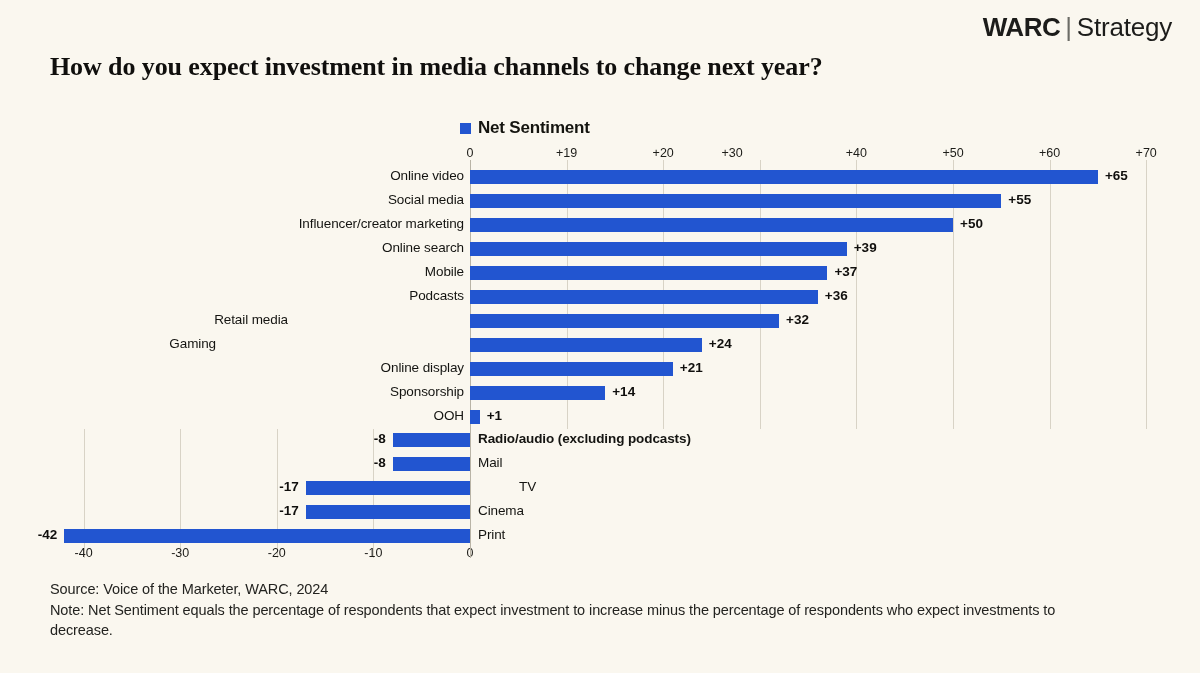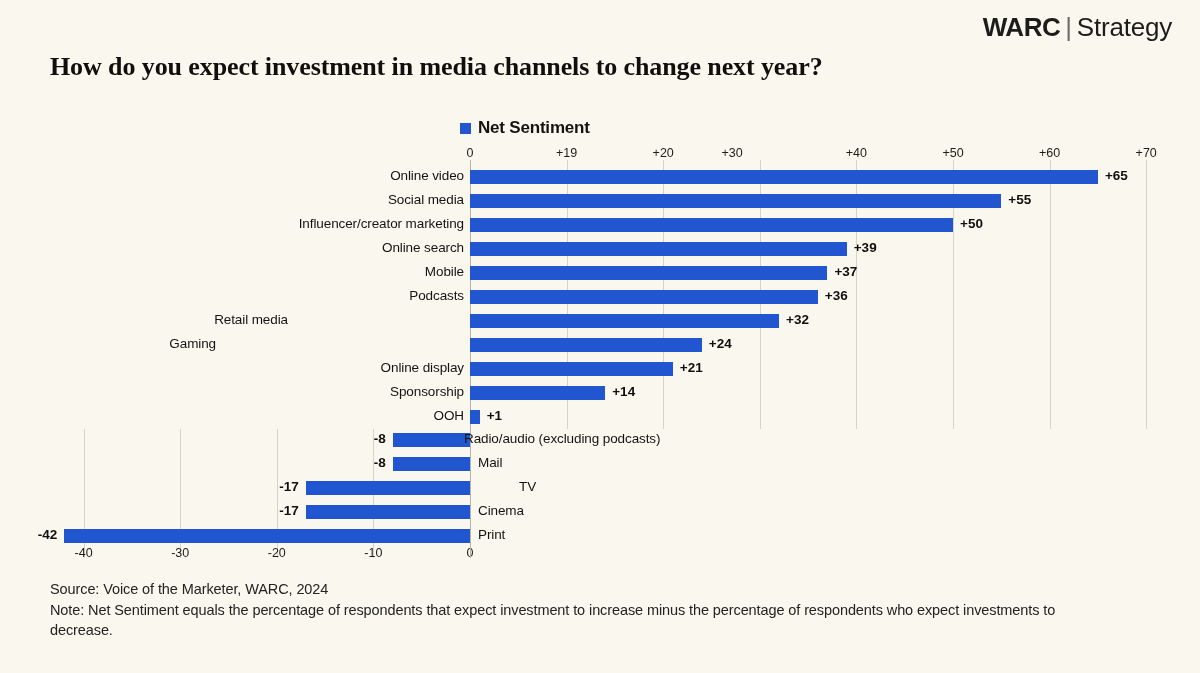--- a/index.html
+++ b/index.html
@@ -253,21 +253,21 @@
         <div class="cat-label left" style="right: 736px;">Sponsorship</div>
         <div class="val-label right" style="left: 612.24px;">+14</div>
       </div>
       <div class="row" style="top: 409.5px; left: 0px; width: 1200px;">
         <div class="bar" style="background: rgb(34, 85, 208); width: 9.66px; left: 470px;"></div>
         <div class="cat-label left" style="right: 736px;">OOH</div>
         <div class="val-label right" style="left: 486.66px;">+1</div>
       </div>
       <div class="row" style="top: 433.45px; left: 0px; width: 1200px;">
         <div class="bar" style="background: rgb(34, 85, 208); width: 77.28px; left: 392.72px;"></div>
-        <div class="cat-label right" style="left: 464px;">Radio/audio (excluding podcasts)</div>
+        <div class="cat-label right" style="left: 478px; font-weight: bold;">Radio/audio (excluding podcasts)</div>
         <div class="val-label left" style="right: 814.28px;">-8</div>
       </div>
       <div class="row" style="top: 457.4px; left: 0px; width: 1200px;">
         <div class="bar" style="background: rgb(34, 85, 208); width: 77.28px; left: 392.72px;"></div>
         <div class="cat-label right" style="left: 478px;">Mail</div>
         <div class="val-label left" style="right: 814.28px;">-8</div>
       </div>
       <div class="row" style="top: 481.35px; left: 0px; width: 1200px;">
         <div class="bar" style="background: rgb(34, 85, 208); width: 164.22px; left: 305.78px;"></div>
         <div class="cat-label right" style="left: 478px; margin-left: 41px;">TV</div>

